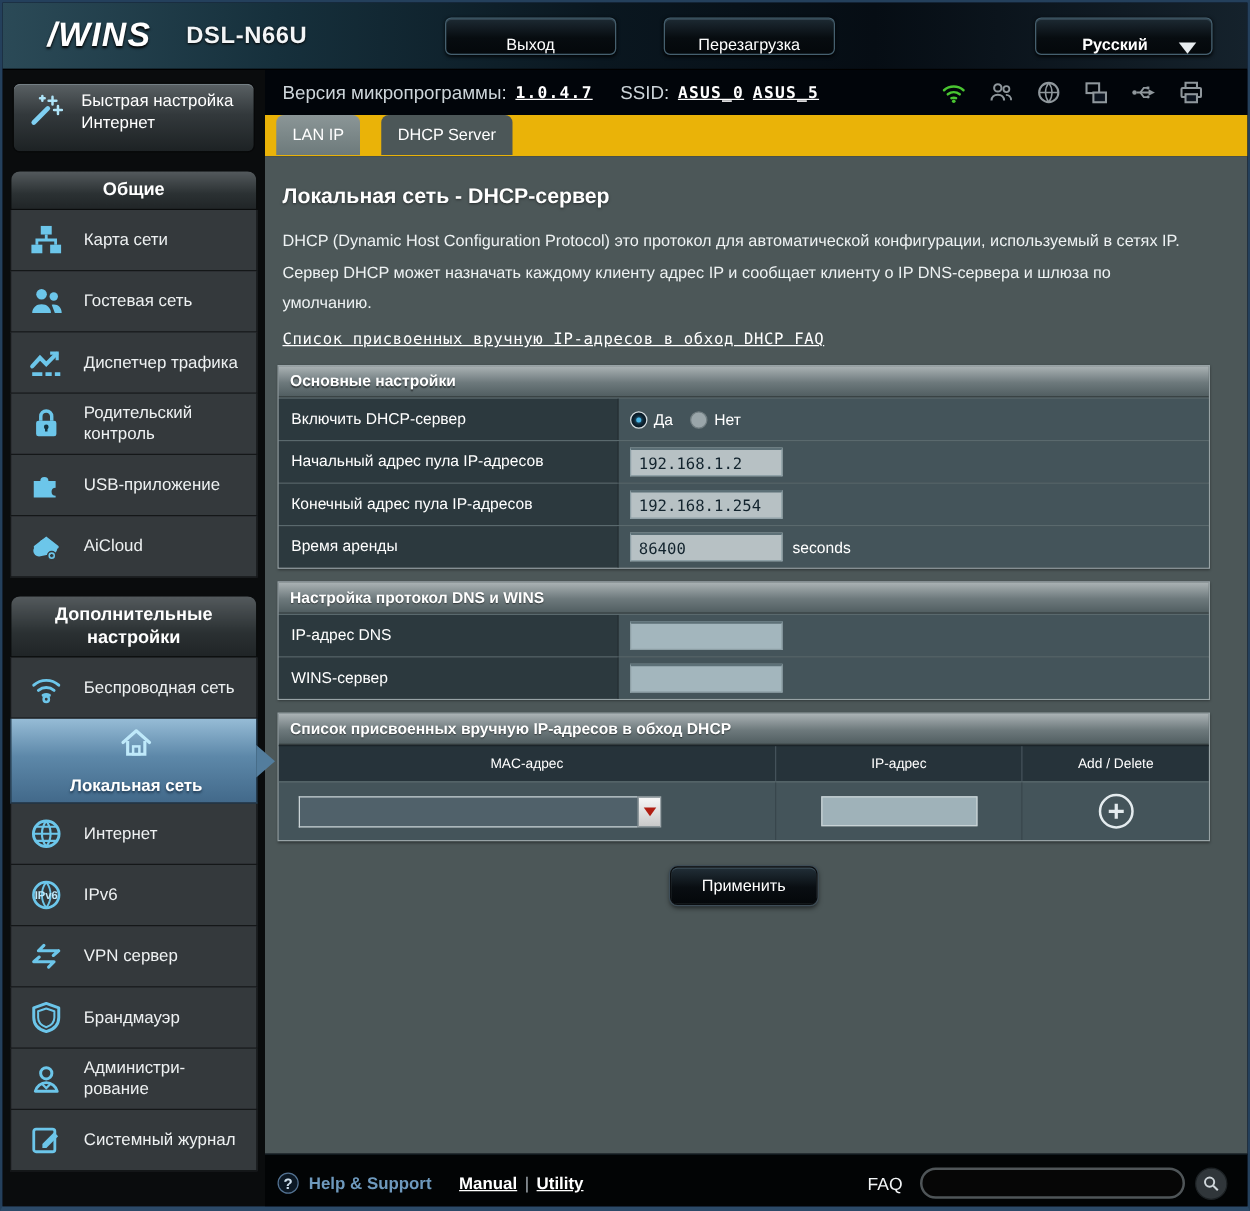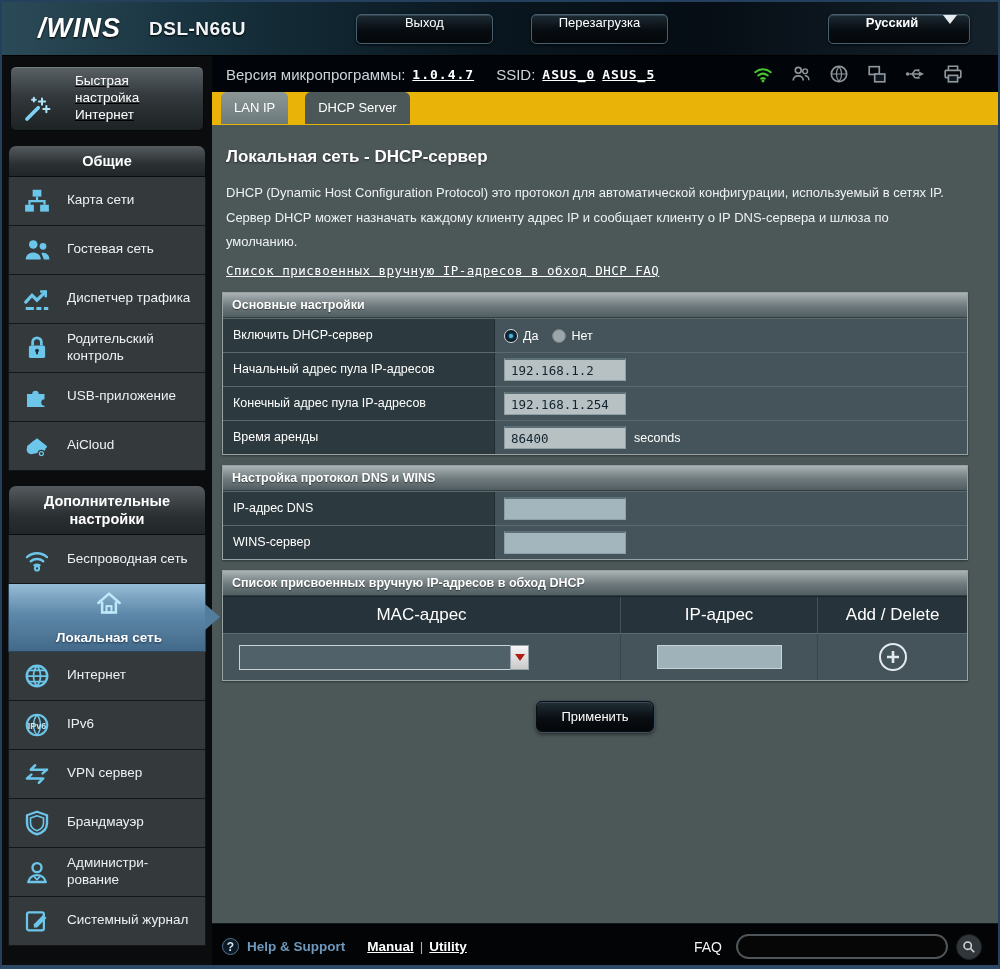--- a/index.html
+++ b/index.html
@@ -15,43 +15,42 @@
   .header {
     height:54px; display:flex; align-items:center;
     background:linear-gradient(90deg,#2b4a57 0%, #16303c 22%, #0a1720 48%, #060d14 70%, #15222c 100%);
     border-bottom:1px solid #000; padding:0 28px 0 36px;
   }
   .logo { color:#fff; font-size:27px; font-weight:bold; font-style:italic; letter-spacing:1px;
     font-family:"Liberation Sans",sans-serif; text-shadow:0 1px 2px #000; }
   .model { color:#f2f5f7; font-size:19px; font-weight:bold; margin-left:28px; letter-spacing:.5px; text-shadow:0 1px 2px #000;}
   .hbtn {
     width:137px; height:30px; margin-left:38px; cursor:pointer;
-    display:flex; align-items:flex-start; justify-content:center;
+    display:flex; align-items:flex-end; justify-content:center;
     color:#fff; font-size:13px;
     background:linear-gradient(#1d2a33,#070c10 55%,#04080b);
     border:1px solid #46606f; border-radius:5px;
     box-shadow:0 1px 3px rgba(0,0,0,.8), inset 0 1px 0 rgba(120,150,170,.25);
   }
   .hbtn.logout { margin-left:110px; }
   .lang { margin-left:auto; width:142px; justify-content:space-between; padding:0 12px; font-weight:bold; }
   .caret-down { width:0; height:0; border-left:7px solid transparent; border-right:7px solid transparent; border-top:9px solid #e8edf0; }
 
   
   .body-wrap { display:flex; height:913px; }
   .sidebar { width:210px; background:#0a0c0d; padding:8px 6px 0 6px; overflow:visible; position:relative; z-index:5; }
   .main { flex:1; display:flex; flex-direction:column; background:#0d1520; }
 
   
   .qis {
-    display:flex; align-items:flex-end; gap:20px; cursor:pointer;
+    display:flex; align-items:flex-start; gap:10px; cursor:pointer;
     min-height:56px; padding:6px 8px; margin:2px 2px 14px 2px;
     background:linear-gradient(#5a6164,#33393c 45%,#1d2224);
     border:1px solid #070809; border-radius:6px;
     box-shadow:inset 0 1px 0 rgba(200,220,230,.25);
-    text-decoration:underline;
   }
   .qis-label { color:#fff; font-size:13.5px; line-height:1.25; }
   .menu-section { margin-bottom:14px; border-radius:8px 8px 0 0; }
   .menu-head {
     background:linear-gradient(#545a5d,#2b3133 60%,#202527);
     border:1px solid #0a0c0d; border-radius:8px 8px 0 0;
     color:#fff; font-size:14.5px; font-weight:bold; text-align:center;
     padding:6px 14px; line-height:1.25;
   }
   .menu-item {
@@ -119,21 +118,21 @@
   .txt.empty { background:#a3b6bd; }
 
   .radio-group { display:flex; align-items:center; gap:14px; }
   .radio-opt { display:flex; align-items:center; gap:5px; cursor:pointer; }
   .rb { width:14px; height:14px; border-radius:50%; background:#9aa6aa; border:1px solid #717e82; position:relative; }
   .rb.on { background:#0c1d29; border:1px solid #d6dee1; }
   .rb.on::after { content:""; position:absolute; left:4px; top:4px; width:4px; height:4px; border-radius:50%; background:#49b7e8; box-shadow:0 0 3px #49b7e8; }
 
   
   .mac-cols { display:flex; background:#26333a; border-top:1px solid #1b2429; }
-  .mac-col { color:#fff; font-size:17px; text-align:center; padding:8px 4px; border-right:1px solid #44525a; }
+  .mac-col { color:#fff; font-size:11px; text-align:center; padding:8px 4px; border-right:1px solid #44525a; }
   .mac-col:last-child { border-right:none; }
   .col-mac { width:53.5%; } .col-ip { width:26.5%; } .col-add { width:20%; }
   .mac-row { display:flex; background:#44545a; border-top:1px solid #5a696d; }
   .mac-cell { display:flex; align-items:center; justify-content:center; padding:9px 4px; border-right:1px solid #38464c; }
   .mac-cell:last-child { border-right:none; }
   .combo { display:flex; width:290px; height:25px; margin-left:12px; margin-right:auto; }
   .combo-field { flex:1; background:#50616a; border:1px solid #c9d3d6; border-right:none; }
   .combo-btn { width:19px; background:linear-gradient(#f6f6f6,#c9c9c9); border:1px solid #9aa4a8;
     display:flex; align-items:center; justify-content:center; cursor:pointer; }
   .combo-btn .tri { width:0; height:0; border-left:5px solid transparent; border-right:5px solid transparent; border-top:7px solid #b01e12; }

